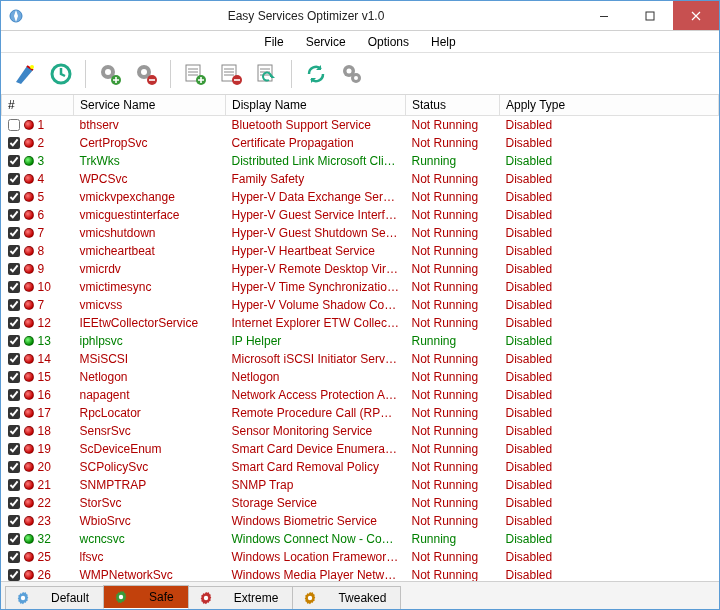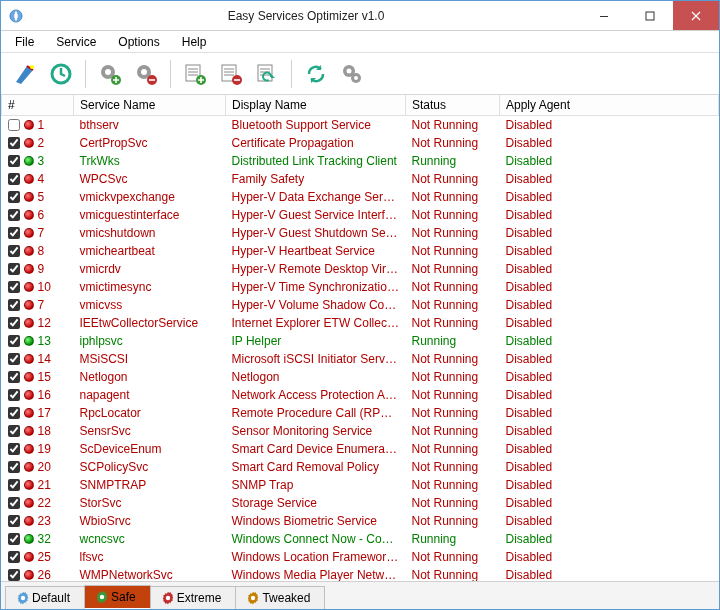--- a/index.html
+++ b/index.html
@@ -44,20 +44,21 @@
 .winbtn svg { width: 10px; height: 10px; }
 
 
 .menubar {
   height: 22px;
   display: flex;
   align-items: center;
   padding: 0 6px;
   gap: 6px;
   border-bottom: 1px solid #e0e0e0;
+  justify-content: center;
 }
 .menubar .menuitem {
   padding: 2px 8px;
   font-size: 12px;
   cursor: default;
 }
 
 
 .toolbar {
   height: 42px;
@@ -144,21 +145,21 @@
   border-top: 1px solid #d0d0d0;
   padding: 0 4px;
 }
 .tab {
   padding: 4px 14px 4px 10px;
   border: 1px solid #c0c0c0;
   border-bottom: none;
   background: #f0f0f0;
   margin-right: -1px;
   font-size: 12px;
-  display: flex; align-items: center; gap: 2px;
+  display: flex; align-items: center; gap: 21px;
   position: relative;
 }
 .tab.active {
   background: #c2410c;
   border-bottom: 1px solid #fff;
   z-index: 2;
 }
 .tab .gear { width: 14px; height: 14px; }
 
 
@@ -294,21 +295,21 @@
         <col class="col-disp">
         <col class="col-stat">
         <col class="col-apply">
     </colgroup>
     <thead>
       <tr>
         <th>#</th>
         <th>Service Name</th>
         <th>Display Name</th>
         <th>Status</th>
-        <th>Apply Agent</th>
+        <th>Apply Type</th>
       </tr>
     </thead>
     <tbody id="tbody">
         <tr class="row-red">
           <td>
             <div class="numcell">
               <input type="checkbox" class="chk" style="">
               <span class="dot red"></span>
               <span>1</span>
             </div>
@@ -333,21 +334,21 @@
         </tr>
         <tr class="row-green">
           <td>
             <div class="numcell">
               <input type="checkbox" class="chk" checked="" style="">
               <span class="dot green"></span>
               <span>3</span>
             </div>
           </td>
           <td>TrkWks</td>
-          <td>Distributed Link Tracking Client</td>
+          <td>Distributed Link Microsoft Client</td>
           <td>Running</td>
           <td>Disabled</td>
         </tr>
         <tr class="row-red">
           <td>
             <div class="numcell">
               <input type="checkbox" class="chk" checked="" style="">
               <span class="dot red"></span>
               <span>4</span>
             </div>

